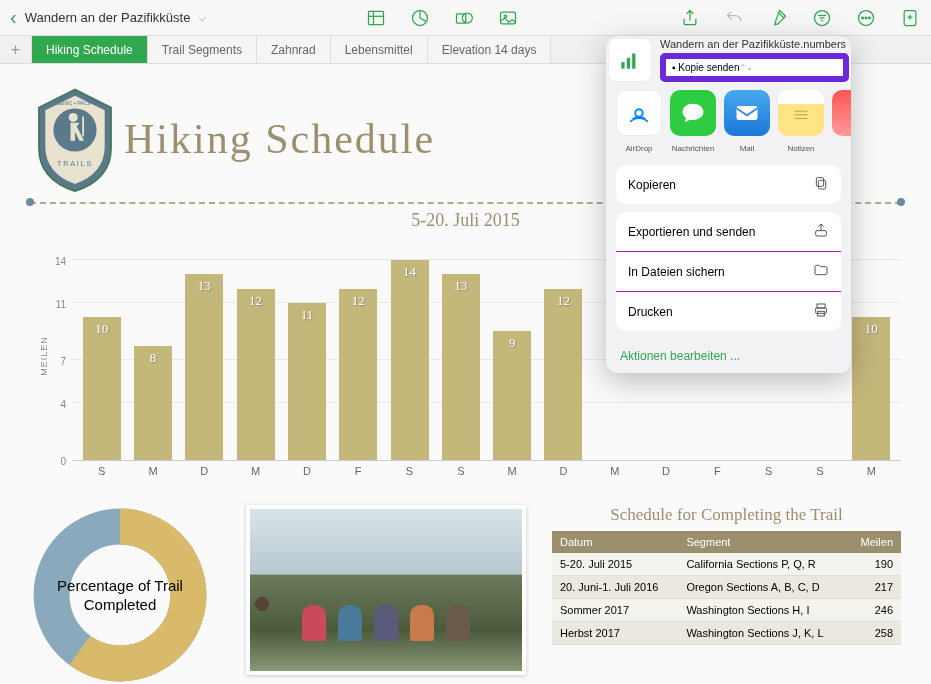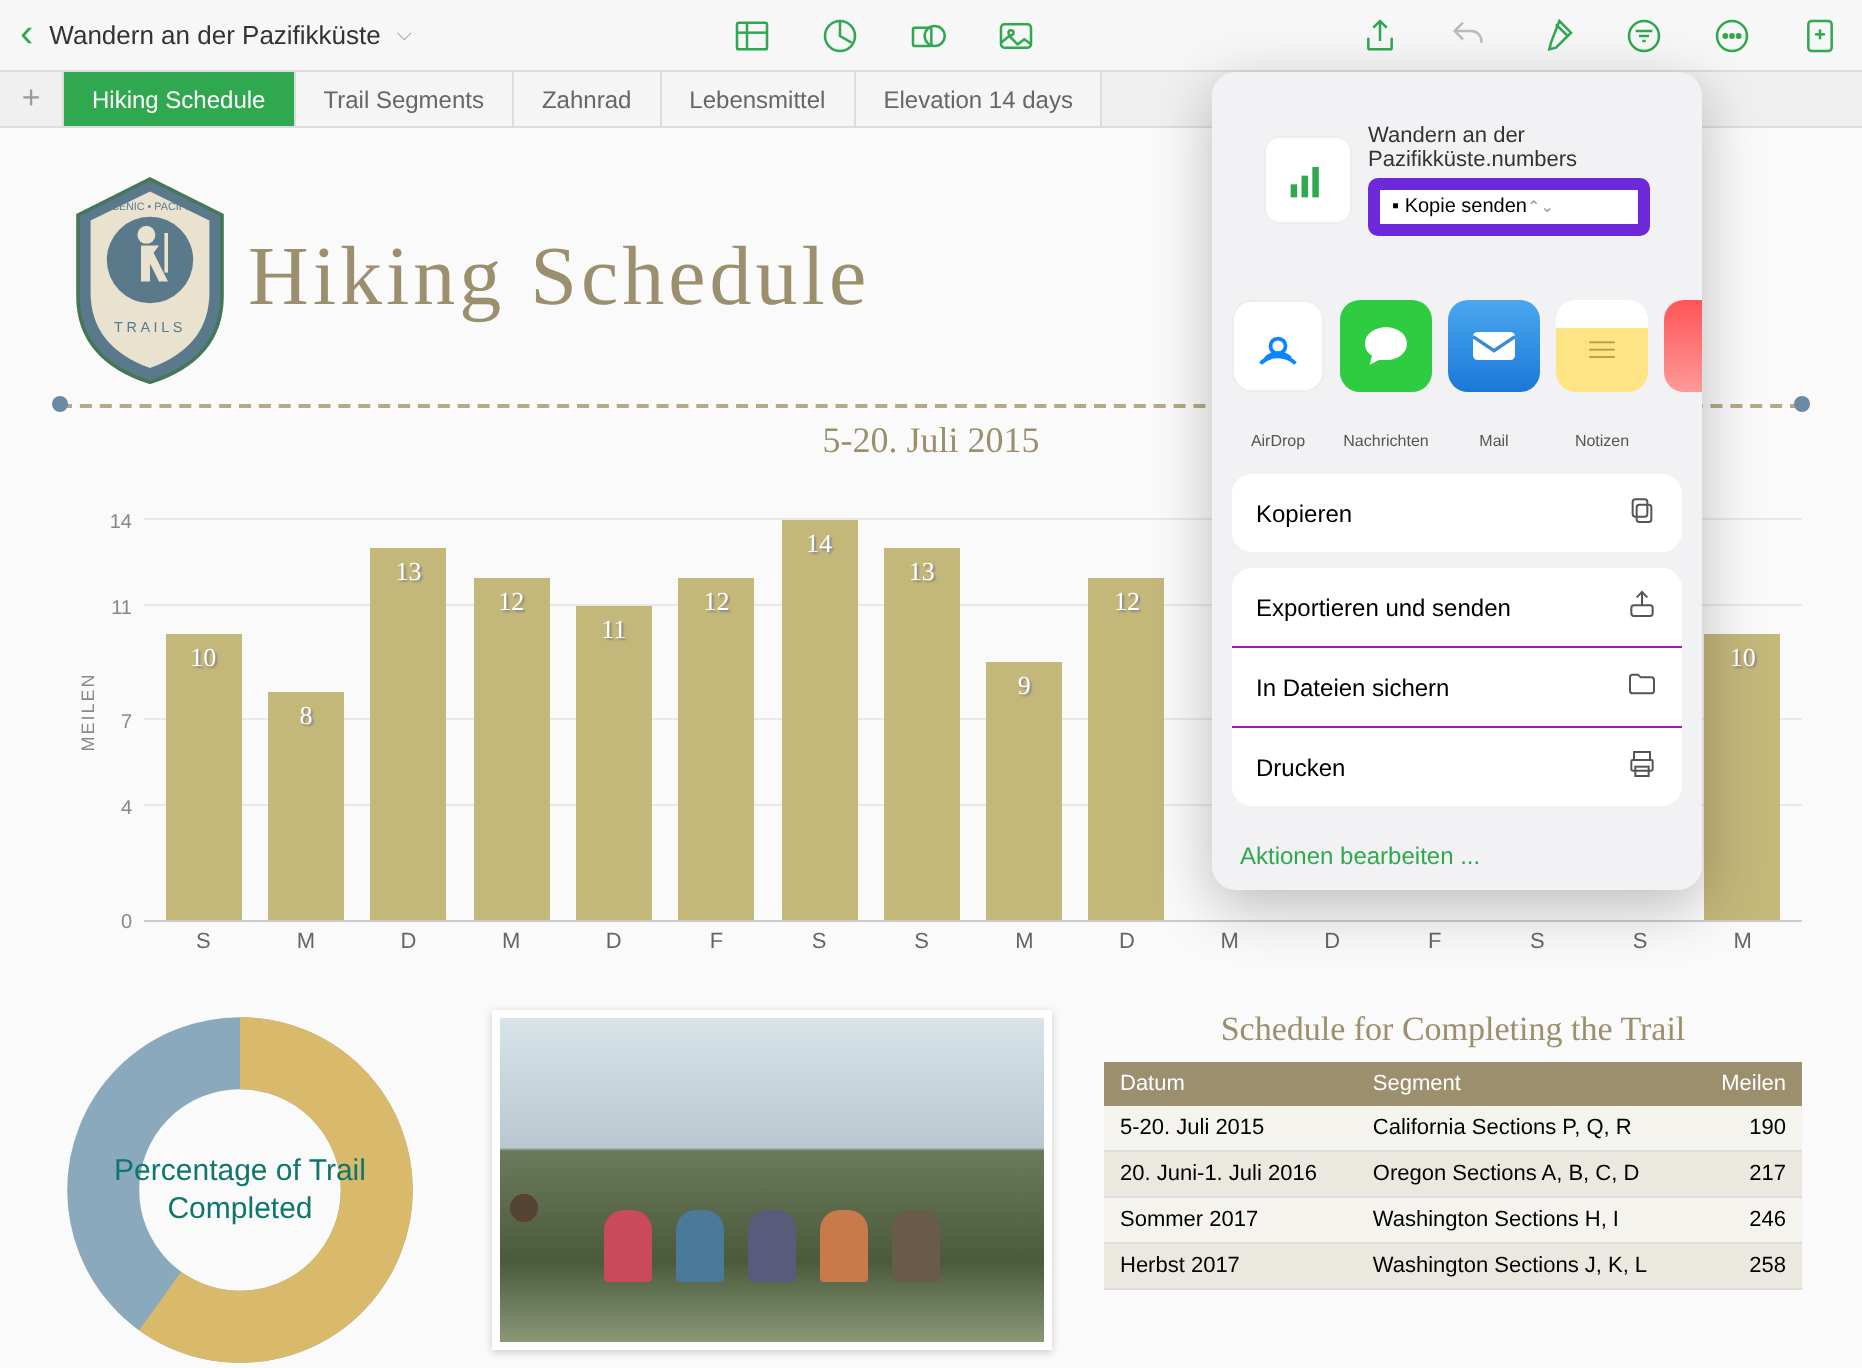--- a/index.html
+++ b/index.html
@@ -37,47 +37,47 @@
 .bars{position:absolute;inset:0;display:flex;align-items:flex-end;justify-content:space-between;padding:0 4px}
 .bar-col{flex:1;display:flex;flex-direction:column;align-items:center;margin:0 2px}
 .bar{width:100%;max-width:38px;background:#c4b77a;position:relative}
 .bar-val{position:absolute;top:4px;left:50%;transform:translateX(-50%);font-family:Georgia,serif;font-size:13px;color:#fff;text-shadow:1px 1px 1px #888}
 .x-labels{display:flex;margin-left:42px;padding:4px 4px 0}
 .x-label{flex:1;text-align:center;font-size:11px;color:#666;margin:0 2px}
 .bottom-row{display:flex;gap:26px;margin-top:28px;align-items:flex-start}
 .donut-wrap{width:190px;position:relative}
 .donut{width:180px;height:180px;position:relative}
 .donut svg{width:100%;height:100%;transform:rotate(-90deg)}
-.donut-text{position:absolute;inset:0;display:flex;align-items:center;justify-content:center;flex-direction:column;font-family:Georgia,serif;font-size:15px;color:#0f766e;text-align:center;line-height:1.3}
+.donut-text{position:absolute;inset:0;display:flex;align-items:center;justify-content:center;flex-direction:column;font-family:Georgia,serif;font-size:15px;color:#000000;text-align:center;line-height:1.3}
 .photo{width:280px;height:170px;background:linear-gradient(180deg,#d8e4e8 0%,#b8c8d0 40%,#6a7a5a 41%,#4a5a3a 75%,#8a9878 100%);border:4px solid #fff;box-shadow:0 1px 4px rgba(0,0,0,.2);position:relative}
 .people{position:absolute;bottom:30px;left:0;right:0;display:flex;justify-content:center;gap:12px}
 .person{width:24px;height:36px;background:#333;border-radius:10px 10px 2px 2px}
 .person::before{content:'';position:absolute;width:14px;height:14px;border-radius:50%;top:-8px;left:5px}
 .p1{background:#c94a5a}.p1::before{background:#e8a}
 .p2{background:#4a7a9a}.p2::before{background:#888}
 .p3{background:#5a5a7a}.p3::before{background:#c85}
 .p4{background:#c87a4a}.p4::before{background:#333}
 .p5{background:#6a5a4a}.p5::before{background:#543}
 .table-wrap{flex:1}
 .table-title{font-family:Liberation Serif, serif;font-size:17px;color:#9c8f6e;text-align:center;margin-bottom:6px;line-height:1.2}
 .sched-table{width:100%;border-collapse:collapse;font-size:11px}
 .sched-table th{background:#9c8f6e;color:#fff;padding:5px 8px;text-align:left;font-weight:500}
 .sched-table td{padding:5px 8px;border-bottom:1px solid #ddd;background:#f5f3ee}
 .sched-table tr:nth-child(even) td{background:#ebe8df}
 .sched-table td:last-child,.sched-table th:last-child{text-align:right}
 
 .popover{position:absolute;top:36px;right:80px;width:245px;background:#f2f2f4;border-radius:12px;box-shadow:0 8px 30px rgba(0,0,0,.25);z-index:100;padding:0}
-.pop-header{display:flex;padding:26px;gap:8px;align-items:center}
+.pop-header{display:flex;padding:2px;gap:8px;align-items:center}
 .pop-thumb{width:44px;height:44px;background:#fff;border-radius:8px;display:flex;align-items:center;justify-content:center;border:1px solid #eee}
 .pop-thumb svg{width:26px;height:26px}
 .pop-head-text{flex:1}
 .pop-fname{font-size:11px;font-weight:500;color:#333}
 .pop-select{margin-top:3px;background:#fff;border:6px solid #6d28d9;border-radius:5px;padding:3px 6px;font-size:10px;display:flex;justify-content:flex-start;align-items:center}
 .pop-apps{display:flex;padding:6px 10px 12px;gap:8px;overflow:hidden}
-.pop-app{display:flex;flex-direction:column;align-items:center;gap:20px;width:50px}
+.pop-app{display:flex;flex-direction:column;align-items:center;gap:8px;width:50px}
 .pop-app-icon{width:46px;height:46px;border-radius:10px;display:flex;align-items:center;justify-content:center}
 .pop-app-label{font-size:8px;color:#555}
 .airdrop{background:#fff;border:1px solid #eee}
 .messages{background:#2ecc40}
 .mail{background:linear-gradient(#4aa8f0,#1a78d8)}
 .notes{background:linear-gradient(#fff 30%,#ffe484 30%)}
 .extra{background:linear-gradient(#f55,#f99)}
 .pop-actions{background:#fff;margin:0 10px 8px;border-radius:10px;overflow:hidden}
 .pop-action{display:flex;justify-content:space-between;align-items:center;padding:10px 12px;border-bottom:1px solid #a21caf;font-size:12px}
 .pop-action:last-child{border-bottom:none}

